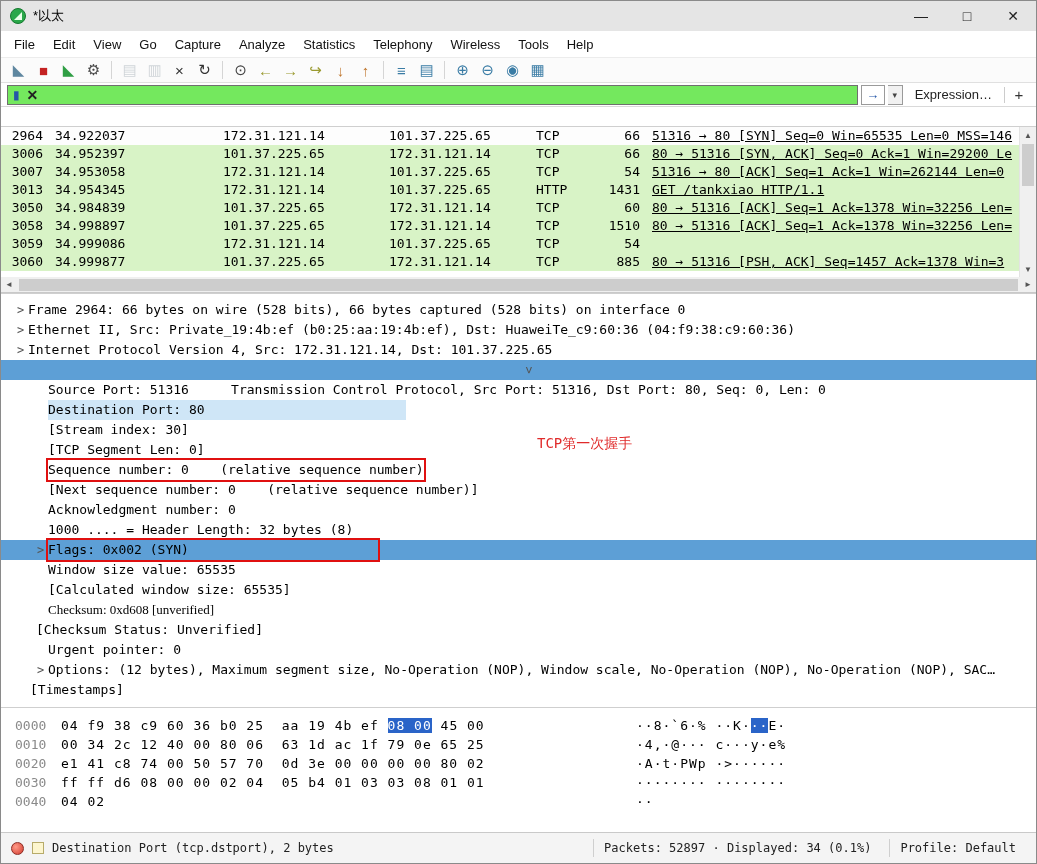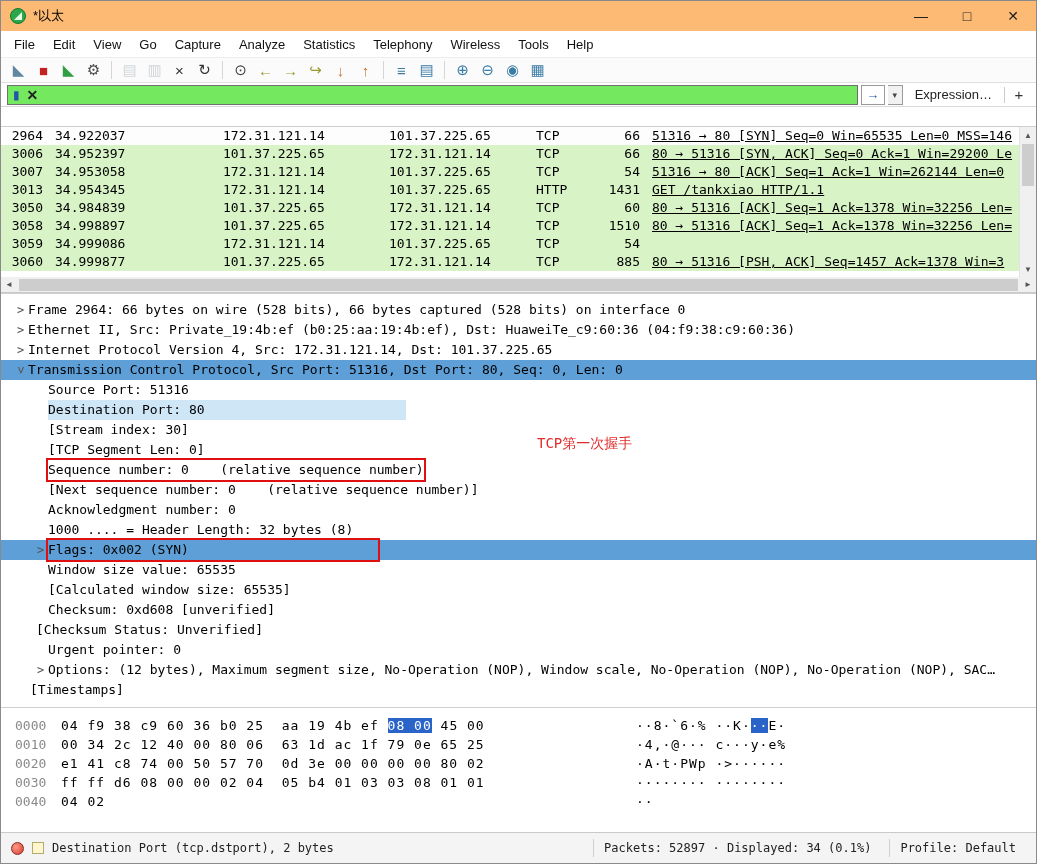--- a/index.html
+++ b/index.html
@@ -4,21 +4,21 @@
 <style>
   * { margin:0; padding:0; box-sizing:border-box; }
   html,body { width:1037px; height:864px; }
   body {
     font-family:"Liberation Sans", sans-serif;
     font-size:13px; background:#fff; overflow:hidden;
     border:1px solid #8a8a8a; position:relative;
   }
 
   
-  .titlebar { height:30px; display:flex; align-items:center; gap:7px; padding-left:9px; background:#fdba74; }
+  .titlebar { height:30px; display:flex; align-items:center; gap:7px; padding-left:9px; background:#e5e5e5; }
   .app-icon { width:16px; height:16px; border-radius:50%; background:#2aa84a; border:1px solid #15792f; position:relative; flex:none; }
   .app-icon::after { content:""; position:absolute; left:3px; bottom:3px; width:0; height:0;
     border-left:8px solid transparent; border-bottom:8px solid #eaffea; }
   .title { color:#000; }
   .win-controls { margin-left:auto; display:flex; height:100%; }
   .win-btn { width:46px; height:100%; display:flex; align-items:center; justify-content:center; color:#222; font-size:14px; }
 
   
   .menubar { height:26px; display:flex; align-items:center; padding:0 4px; background:#fff; }
   .menu-item { padding:4px 9px; color:#111; }
@@ -265,33 +265,33 @@
   <div class="hs-btn" data-name="scroll-left-icon">◄</div>
   <div class="hs-thumb" data-name="hscroll-thumb"></div>
   <div class="hs-btn" data-name="scroll-right-icon">►</div>
 </div>
 
 <div class="details" data-name="packet-details-pane">
   <div id="dlines" data-name="detail-lines">
       <div class="d-line" data-name="detail-line-frame" style="padding-left: 12px;"><span class="d-arrow" data-name="expander-icon">&gt;</span><span class="d-text" data-name="detail-text">Frame 2964: 66 bytes on wire (528 bits), 66 bytes captured (528 bits) on interface 0</span></div>
       <div class="d-line" data-name="detail-line-ethernet" style="padding-left: 12px;"><span class="d-arrow" data-name="expander-icon">&gt;</span><span class="d-text" data-name="detail-text">Ethernet II, Src: Private_19:4b:ef (b0:25:aa:19:4b:ef), Dst: HuaweiTe_c9:60:36 (04:f9:38:c9:60:36)</span></div>
       <div class="d-line" data-name="detail-line-ip" style="padding-left: 12px;"><span class="d-arrow" data-name="expander-icon">&gt;</span><span class="d-text" data-name="detail-text">Internet Protocol Version 4, Src: 172.31.121.14, Dst: 101.37.225.65</span></div>
-      <div class="d-line hl-blue" data-name="detail-line-tcp" style="padding-left: 12px;"><span class="d-arrow open" data-name="expander-icon">&gt;</span><span class="d-text" data-name="detail-text">Transmission Control Protocol, Src Port: 51316, Dst Port: 80, Seq: 0, Len: 0</span></div>
+      <div class="d-line hl-blue" data-name="detail-line-tcp" style="padding-left: 20px; flex-direction: column;"><span class="d-arrow open" data-name="expander-icon">&gt;</span><span class="d-text" data-name="detail-text">Transmission Control Protocol, Src Port: 51316, Dst Port: 80, Seq: 0, Len: 0</span></div>
       <div class="d-line" data-name="detail-line-src-port" style="padding-left: 32px;"><span class="d-arrow" data-name="expander-spacer"></span><span class="d-text" data-name="detail-text">Source Port: 51316</span></div>
       <div class="d-line hl-lightblue" data-name="detail-line-dst-port" style="padding-left: 32px;"><span class="d-arrow" data-name="expander-spacer"></span><span class="d-text" data-name="detail-text">Destination Port: 80</span></div>
       <div class="d-line" data-name="detail-line-stream-index" style="padding-left: 32px;"><span class="d-arrow" data-name="expander-spacer"></span><span class="d-text" data-name="detail-text">[Stream index: 30]</span></div>
       <div class="d-line" data-name="detail-line-segment-len" style="padding-left: 32px;"><span class="d-arrow" data-name="expander-spacer"></span><span class="d-text" data-name="detail-text">[TCP Segment Len: 0]</span></div>
       <div class="d-line" data-name="detail-line-seq-number" style="padding-left: 32px;"><span class="d-arrow" data-name="expander-spacer"></span><span class="d-text redbox" data-name="detail-text">Sequence number: 0    (relative sequence number)</span></div>
       <div class="d-line" data-name="detail-line-next-seq" style="padding-left: 32px;"><span class="d-arrow" data-name="expander-spacer"></span><span class="d-text" data-name="detail-text">[Next sequence number: 0    (relative sequence number)]</span></div>
       <div class="d-line" data-name="detail-line-ack-number" style="padding-left: 32px;"><span class="d-arrow" data-name="expander-spacer"></span><span class="d-text" data-name="detail-text">Acknowledgment number: 0</span></div>
       <div class="d-line" data-name="detail-line-header-len" style="padding-left: 32px;"><span class="d-arrow" data-name="expander-spacer"></span><span class="d-text" data-name="detail-text">1000 .... = Header Length: 32 bytes (8)</span></div>
       <div class="d-line hl-blue" data-name="detail-line-flags" style="padding-left: 32px;"><span class="d-arrow" data-name="expander-icon">&gt;</span><span class="d-text redbox" data-name="detail-text">Flags: 0x002 (SYN)</span></div>
       <div class="d-line" data-name="detail-line-window-size" style="padding-left: 32px;"><span class="d-arrow" data-name="expander-spacer"></span><span class="d-text" data-name="detail-text">Window size value: 65535</span></div>
       <div class="d-line" data-name="detail-line-calc-window" style="padding-left: 32px;"><span class="d-arrow" data-name="expander-spacer"></span><span class="d-text" data-name="detail-text">[Calculated window size: 65535]</span></div>
-      <div class="d-line" data-name="detail-line-checksum" style="padding-left: 32px;"><span class="d-arrow" data-name="expander-spacer"></span><span class="d-text" data-name="detail-text">Checksum: 0xd608 [unverified]</span></div>
+      <div class="d-line" data-name="detail-line-checksum" style="padding-left: 32px; font-family: Liberation Serif, serif;"><span class="d-arrow" data-name="expander-spacer"></span><span class="d-text" data-name="detail-text">Checksum: 0xd608 [unverified]</span></div>
       <div class="d-line" data-name="detail-line-checksum-status" style="padding-left: 20px;"><span class="d-arrow" data-name="expander-spacer"></span><span class="d-text" data-name="detail-text">[Checksum Status: Unverified]</span></div>
       <div class="d-line" data-name="detail-line-urgent" style="padding-left: 32px;"><span class="d-arrow" data-name="expander-spacer"></span><span class="d-text" data-name="detail-text">Urgent pointer: 0</span></div>
       <div class="d-line" data-name="detail-line-options" style="padding-left: 32px;"><span class="d-arrow" data-name="expander-icon">&gt;</span><span class="d-text" data-name="detail-text">Options: (12 bytes), Maximum segment size, No-Operation (NOP), Window scale, No-Operation (NOP), No-Operation (NOP), SAC…</span></div>
       <div class="d-line" data-name="detail-line-timestamps" style="padding-left: 14px;"><span class="d-arrow" data-name="expander-spacer"></span><span class="d-text" data-name="detail-text">[Timestamps]</span></div>
     </div>
   <span class="annotation" data-name="annotation-text">TCP第一次握手</span>
 </div>
 
 <div class="hexpane" id="hexpane" data-name="hex-dump-pane">
     <div class="h-row" data-name="hex-row-0000"><span class="h-off" data-name="hex-offset">0000</span><span class="h-hex" data-name="hex-bytes"><span data-name="hex-bytes-plain">04 f9 38 c9 60 36 b0 25  aa 19 4b ef </span><span class="hl" data-name="hex-bytes-highlight">08 00</span><span data-name="hex-bytes-plain"> 45 00</span></span><span class="h-ascii" data-name="ascii-text"><span data-name="ascii-plain">··8·`6·% ··K·</span><span class="hl" data-name="ascii-highlight">··</span><span data-name="ascii-plain">E·</span></span></div>

